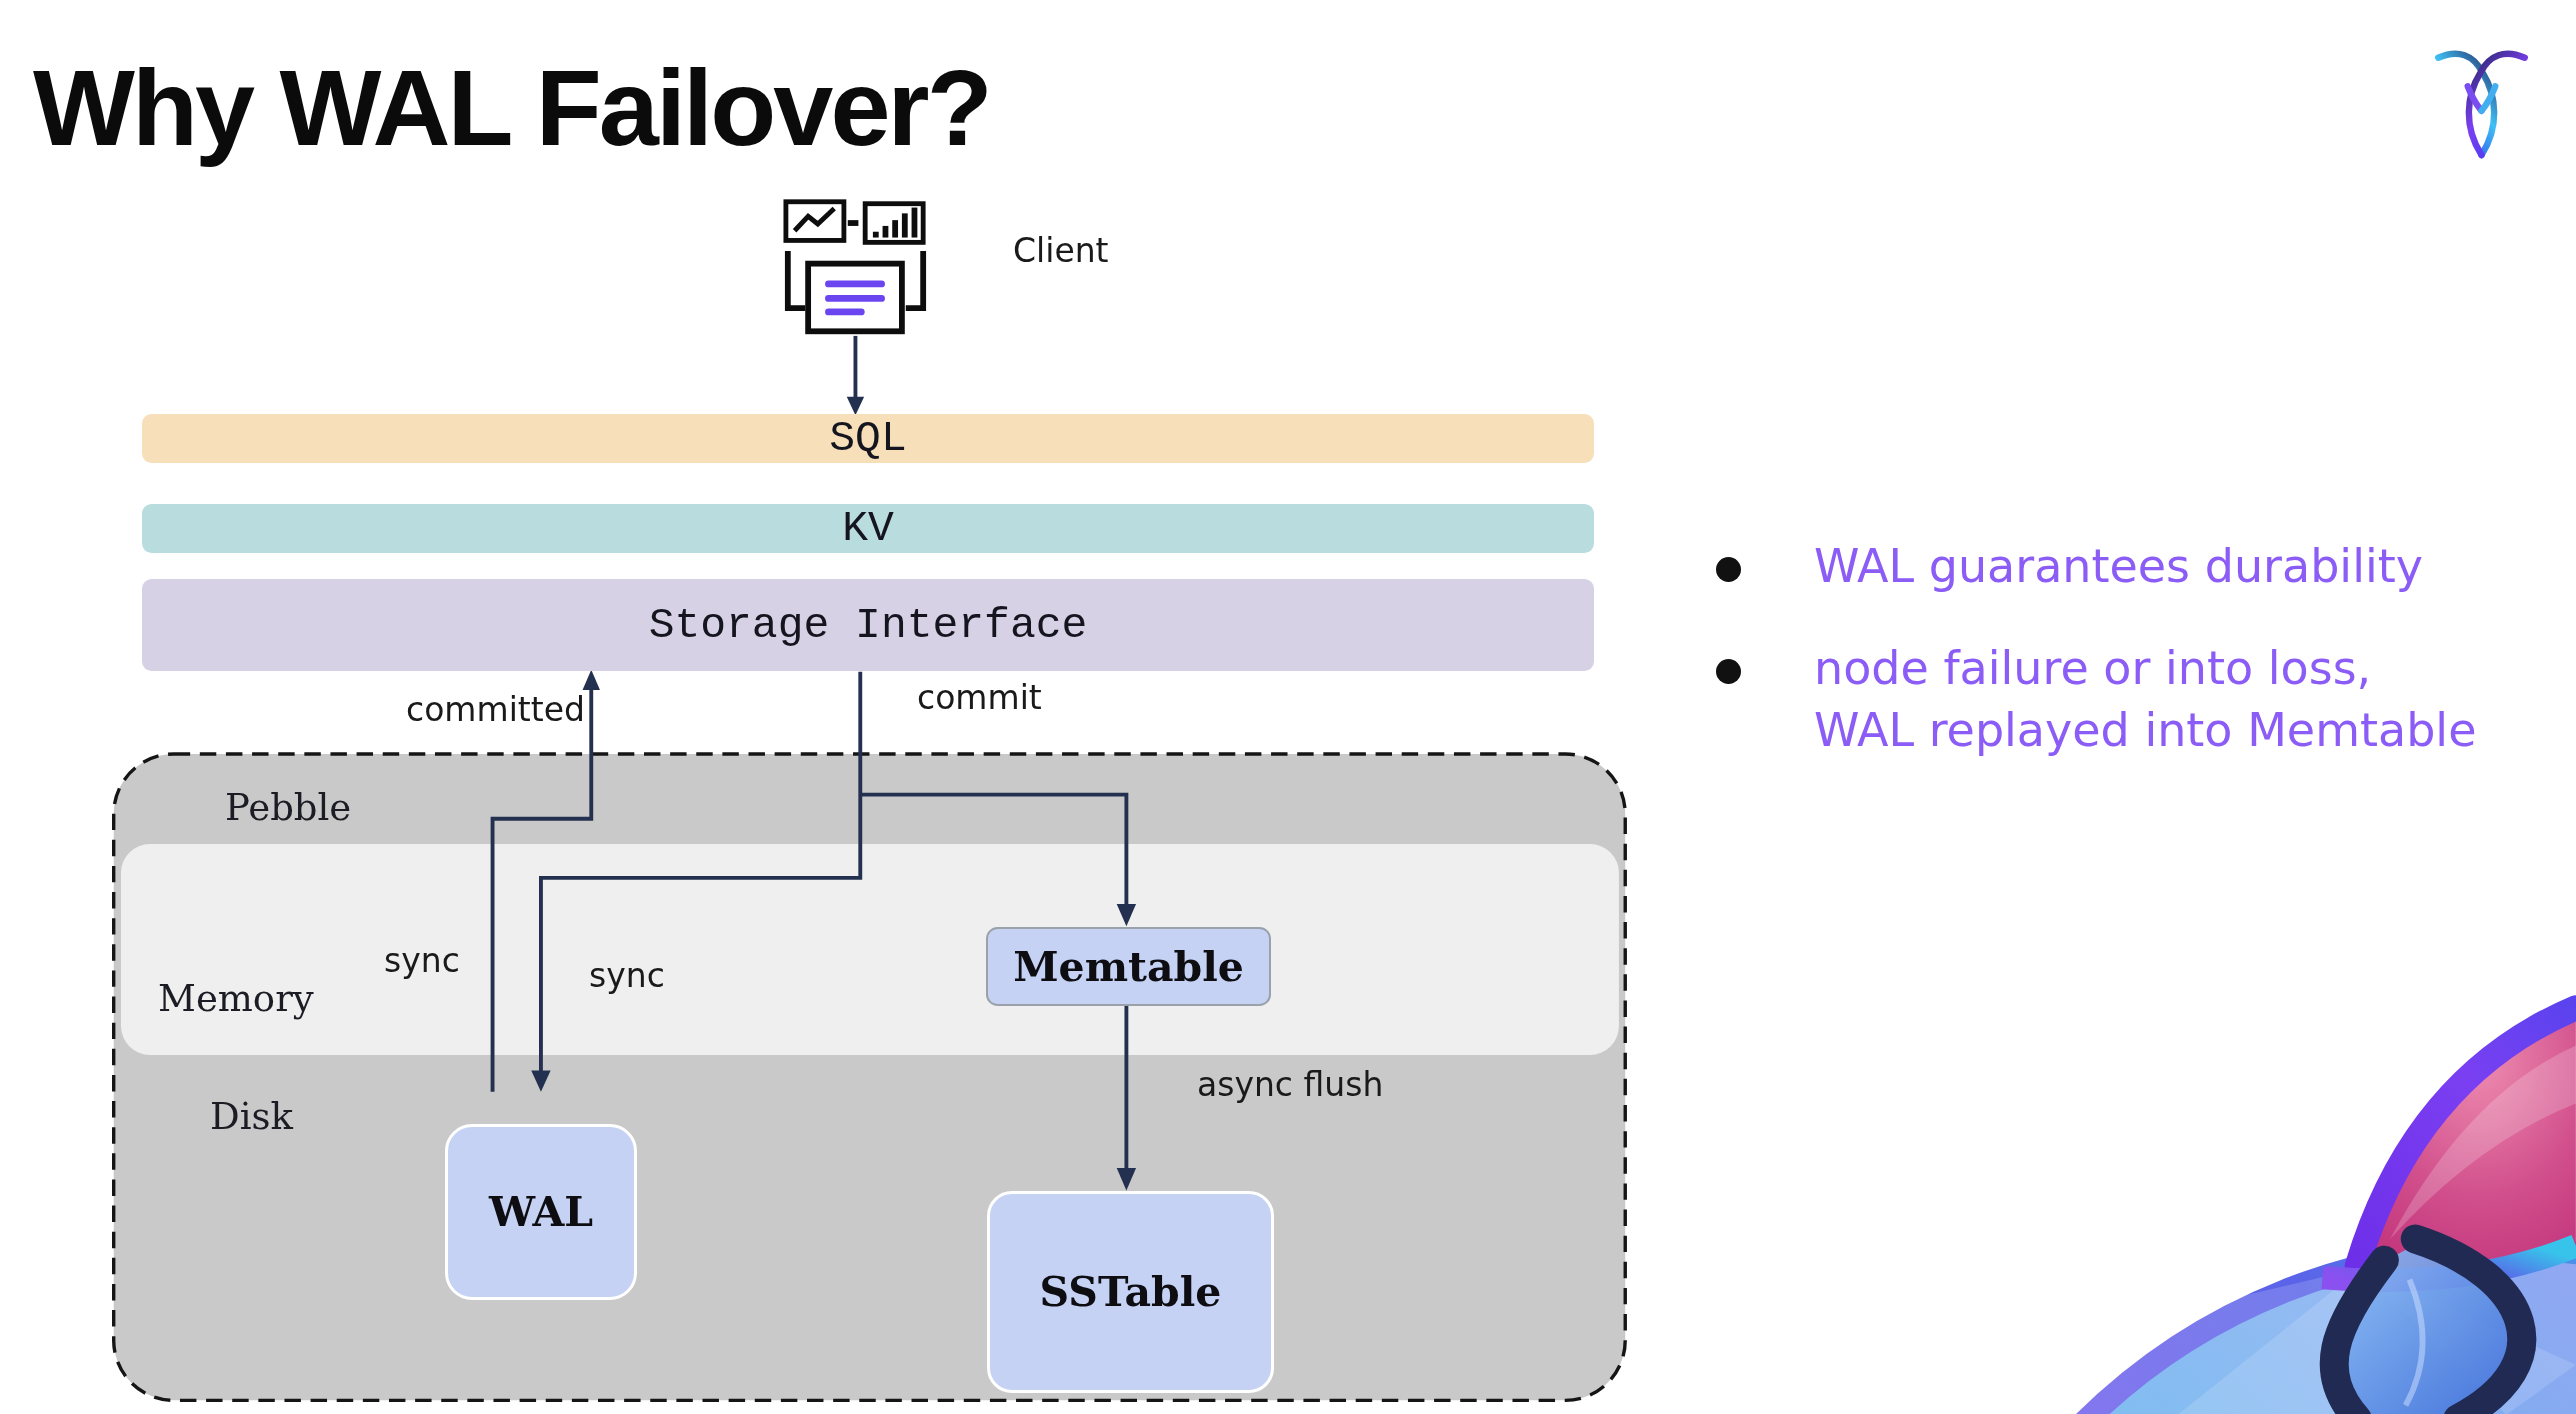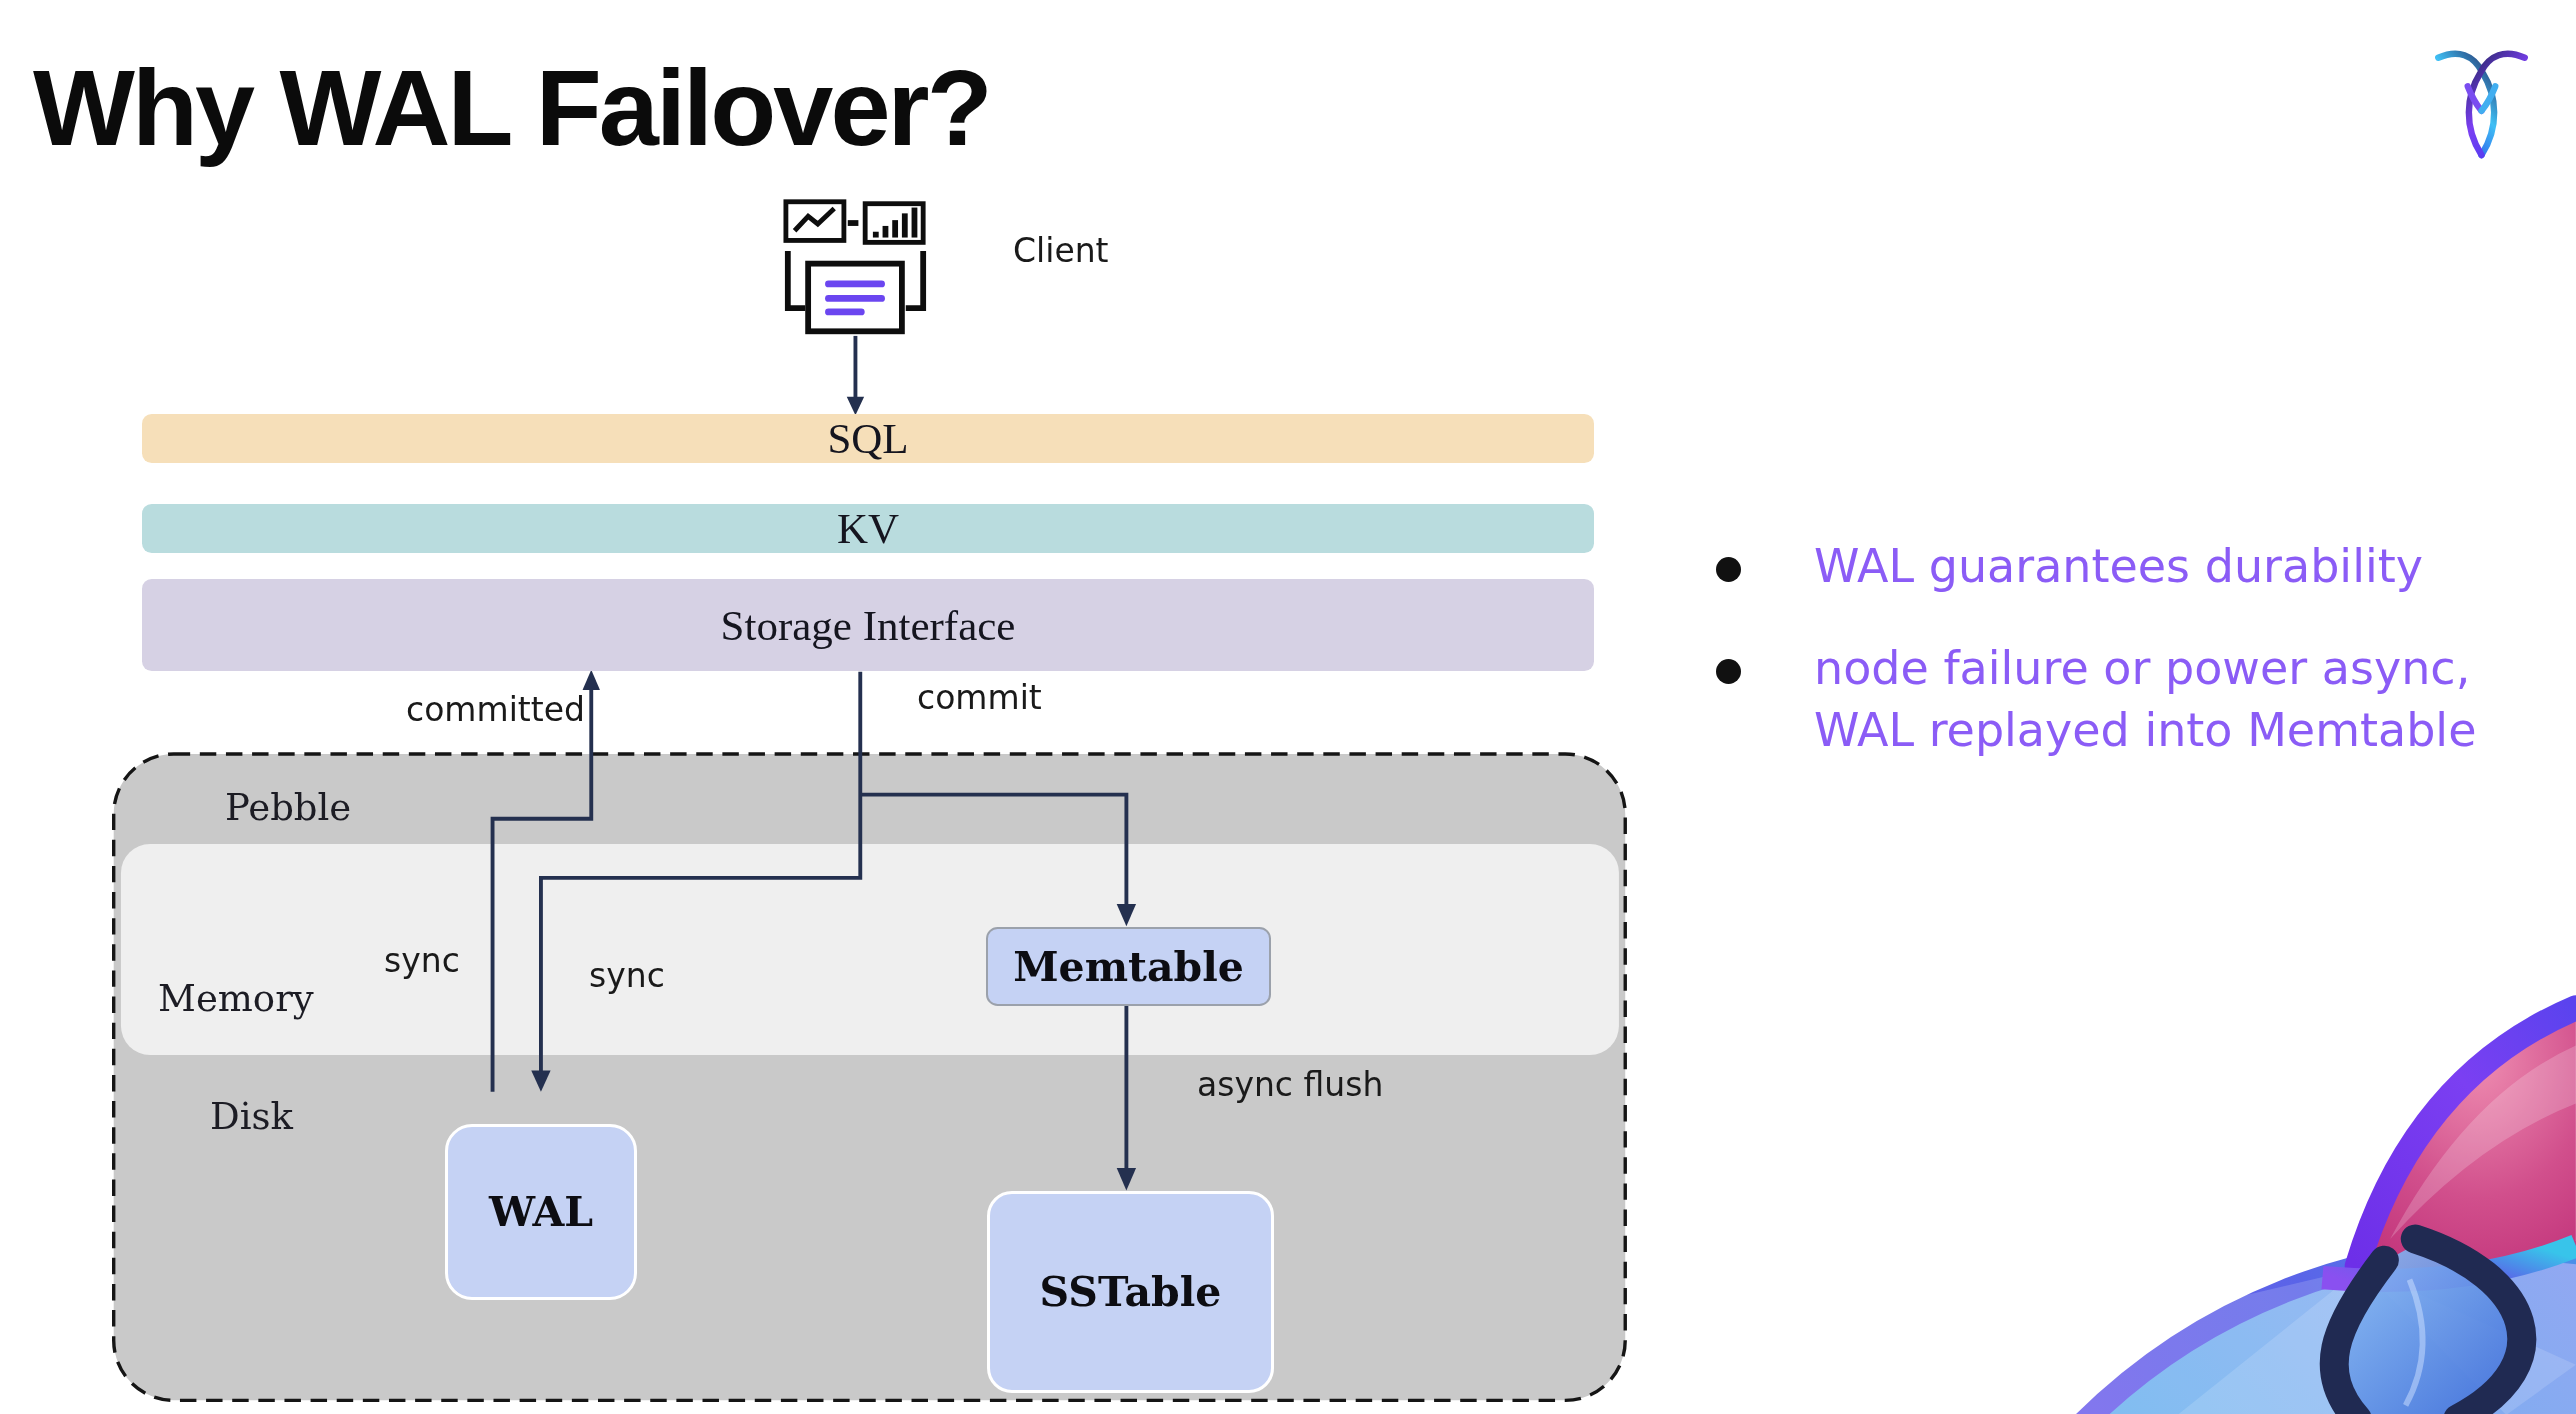--- a/index.html
+++ b/index.html
@@ -9,21 +9,21 @@
   }
   .abs{position:absolute;}
   
   #title{
     left:33px;top:43px;font-family:"Liberation Sans",sans-serif;font-weight:bold;
     font-size:108px;letter-spacing:-2.9px;color:#0b0b0b;line-height:1.2;
   }
   
   .layer-bar{
     left:142px;width:1452px;border-radius:9.7px;display:flex;align-items:center;justify-content:center;
-    font-family:Liberation Serif, serif;font-size:43px;color:#15151f;z-index:3;
+    font-family:Liberation Mono, monospace;font-size:43px;color:#15151f;z-index:3;
   }
   #bar-sql{top:414px;height:49px;background:#f6dfb9;}
   #bar-kv{top:504px;height:49px;background:#b9dcde;}
   #bar-storage{top:579px;height:92px;background:#d6d1e4;}
   
   .serif-label{
     font-family:"DejaVu Serif","Liberation Serif",serif;font-size:37px;color:#1c1c24;z-index:3;white-space:nowrap;
   }
   #lbl-pebble{left:225px;top:786px;}
   #lbl-memory{left:158px;top:977px;}
@@ -152,21 +152,21 @@
 <div id="box-sstable" class="abs node-box">
   <span>SSTable</span>
 </div>
 
 <div id="bullet-0" class="abs bullet-item">
   <span class="bullet-dot"></span>
   <div class="bullet-line">WAL guarantees durability</div>
 </div>
 <div id="bullet-1" class="abs bullet-item">
   <span class="bullet-dot"></span>
-  <div class="bullet-line">node failure or power async,</div>
+  <div class="bullet-line">node failure or into loss,</div>
   <div class="bullet-line">WAL replayed into Memtable</div>
 </div>
 
 <svg id="logo" class="abs" width="101" height="116" viewBox="0 0 100 118">
   <defs>
     <linearGradient id="lgL" x1="0" y1="0" x2="0.6" y2="1">
       <stop offset="0" stop-color="#23255e"></stop>
         <stop offset="0.55" stop-color="#7b3ff2"></stop>
         <stop offset="1" stop-color="#4a3bf0"></stop>
     </linearGradient>

